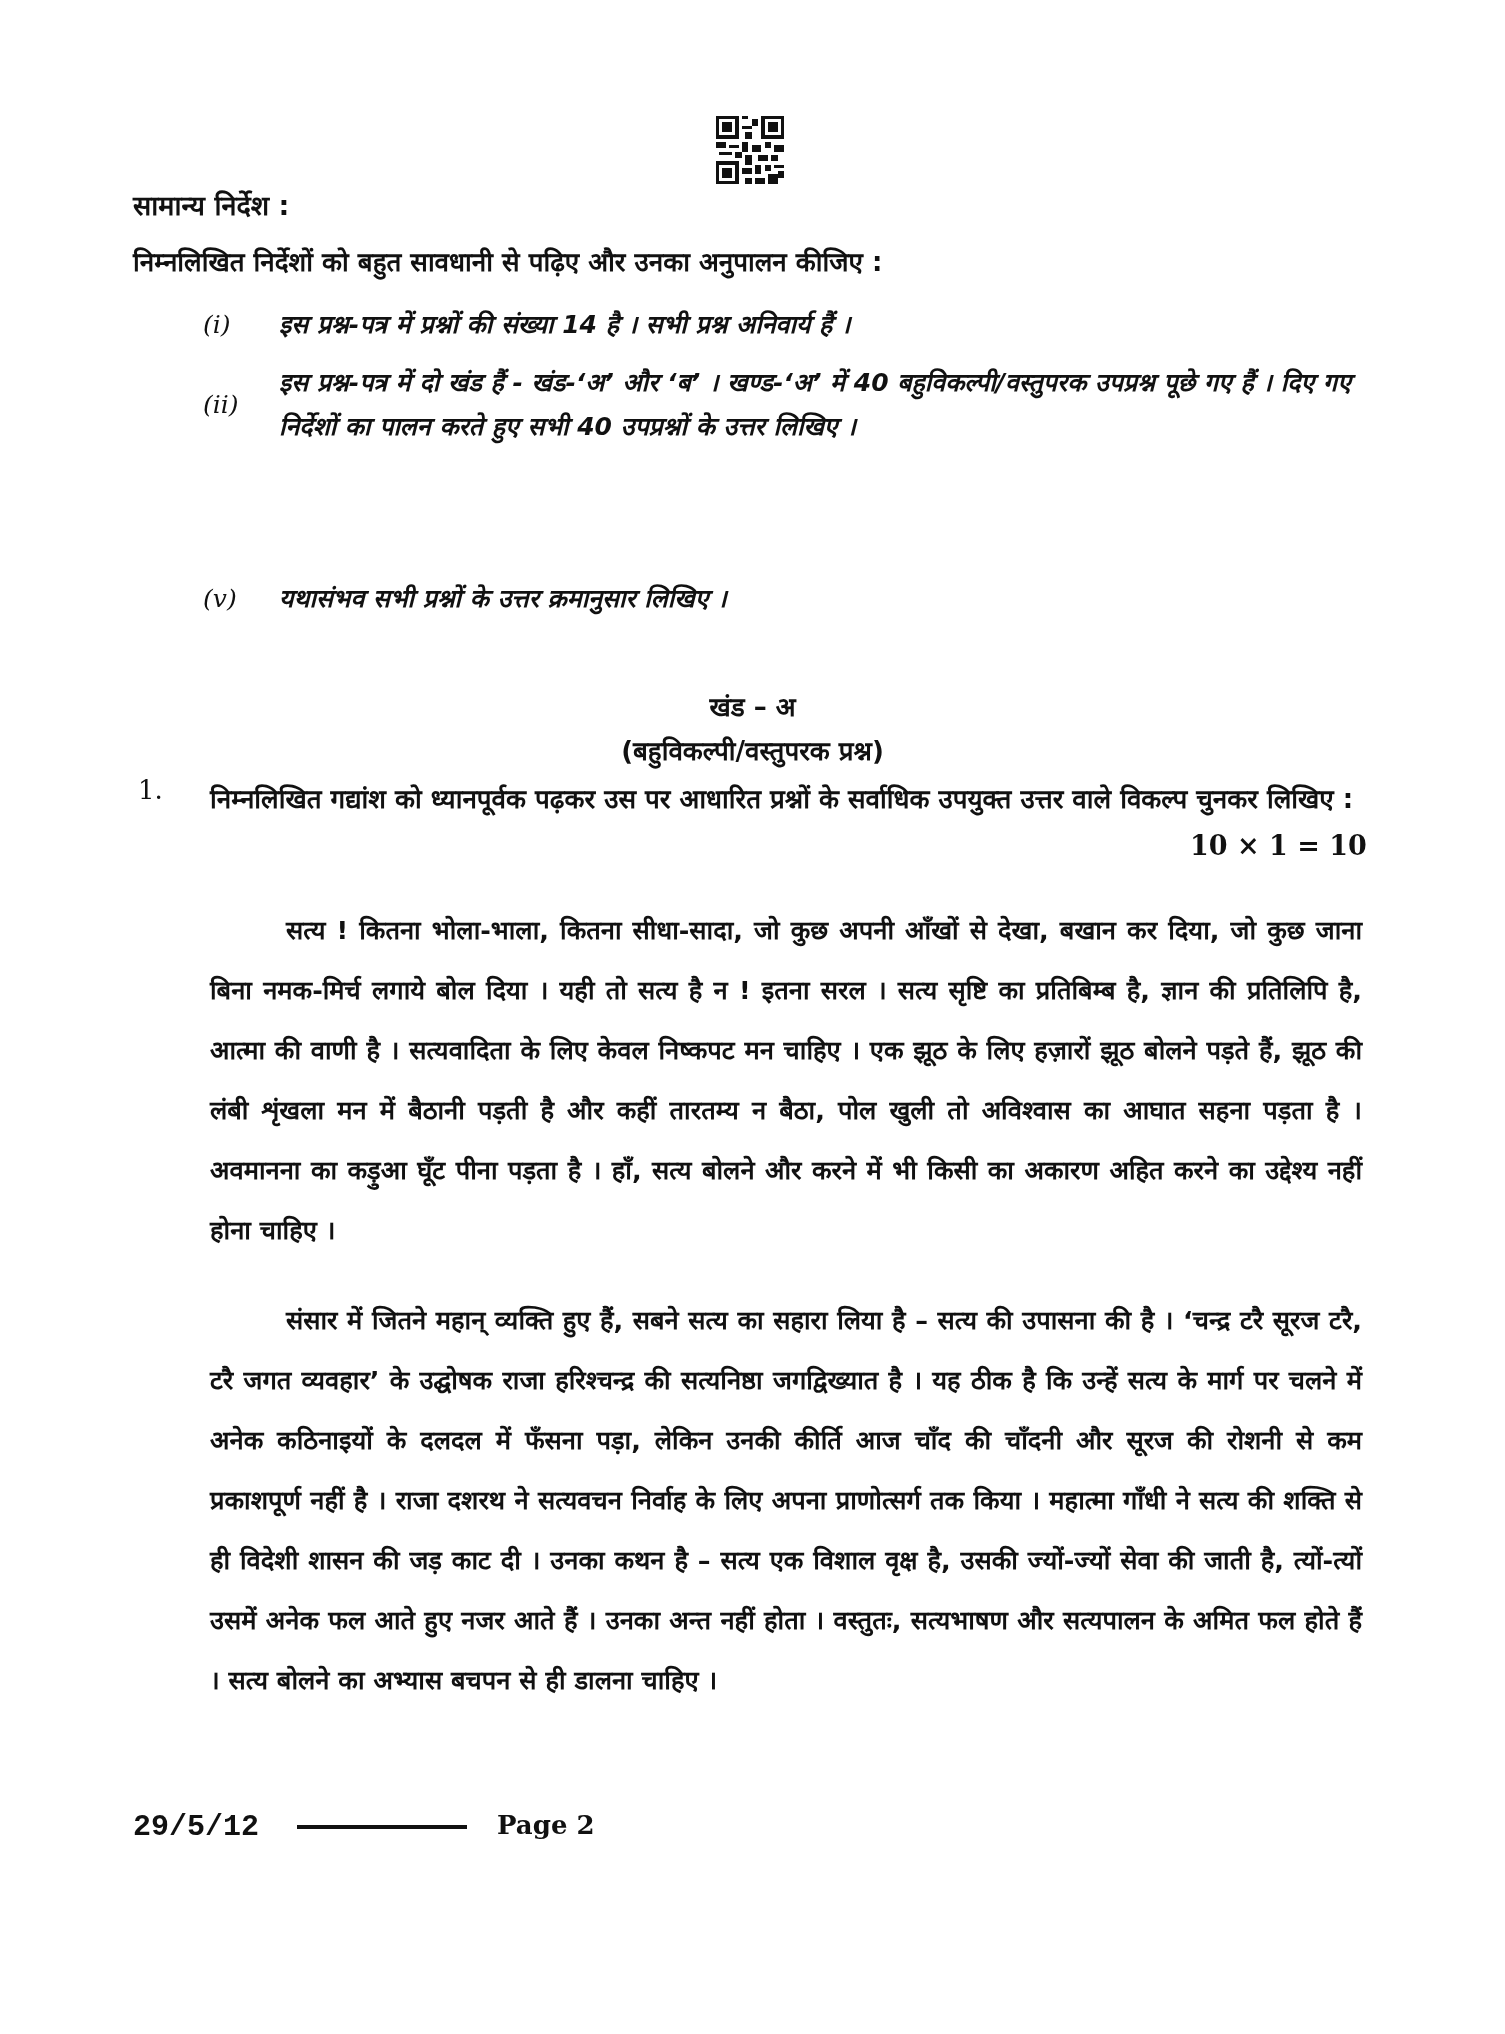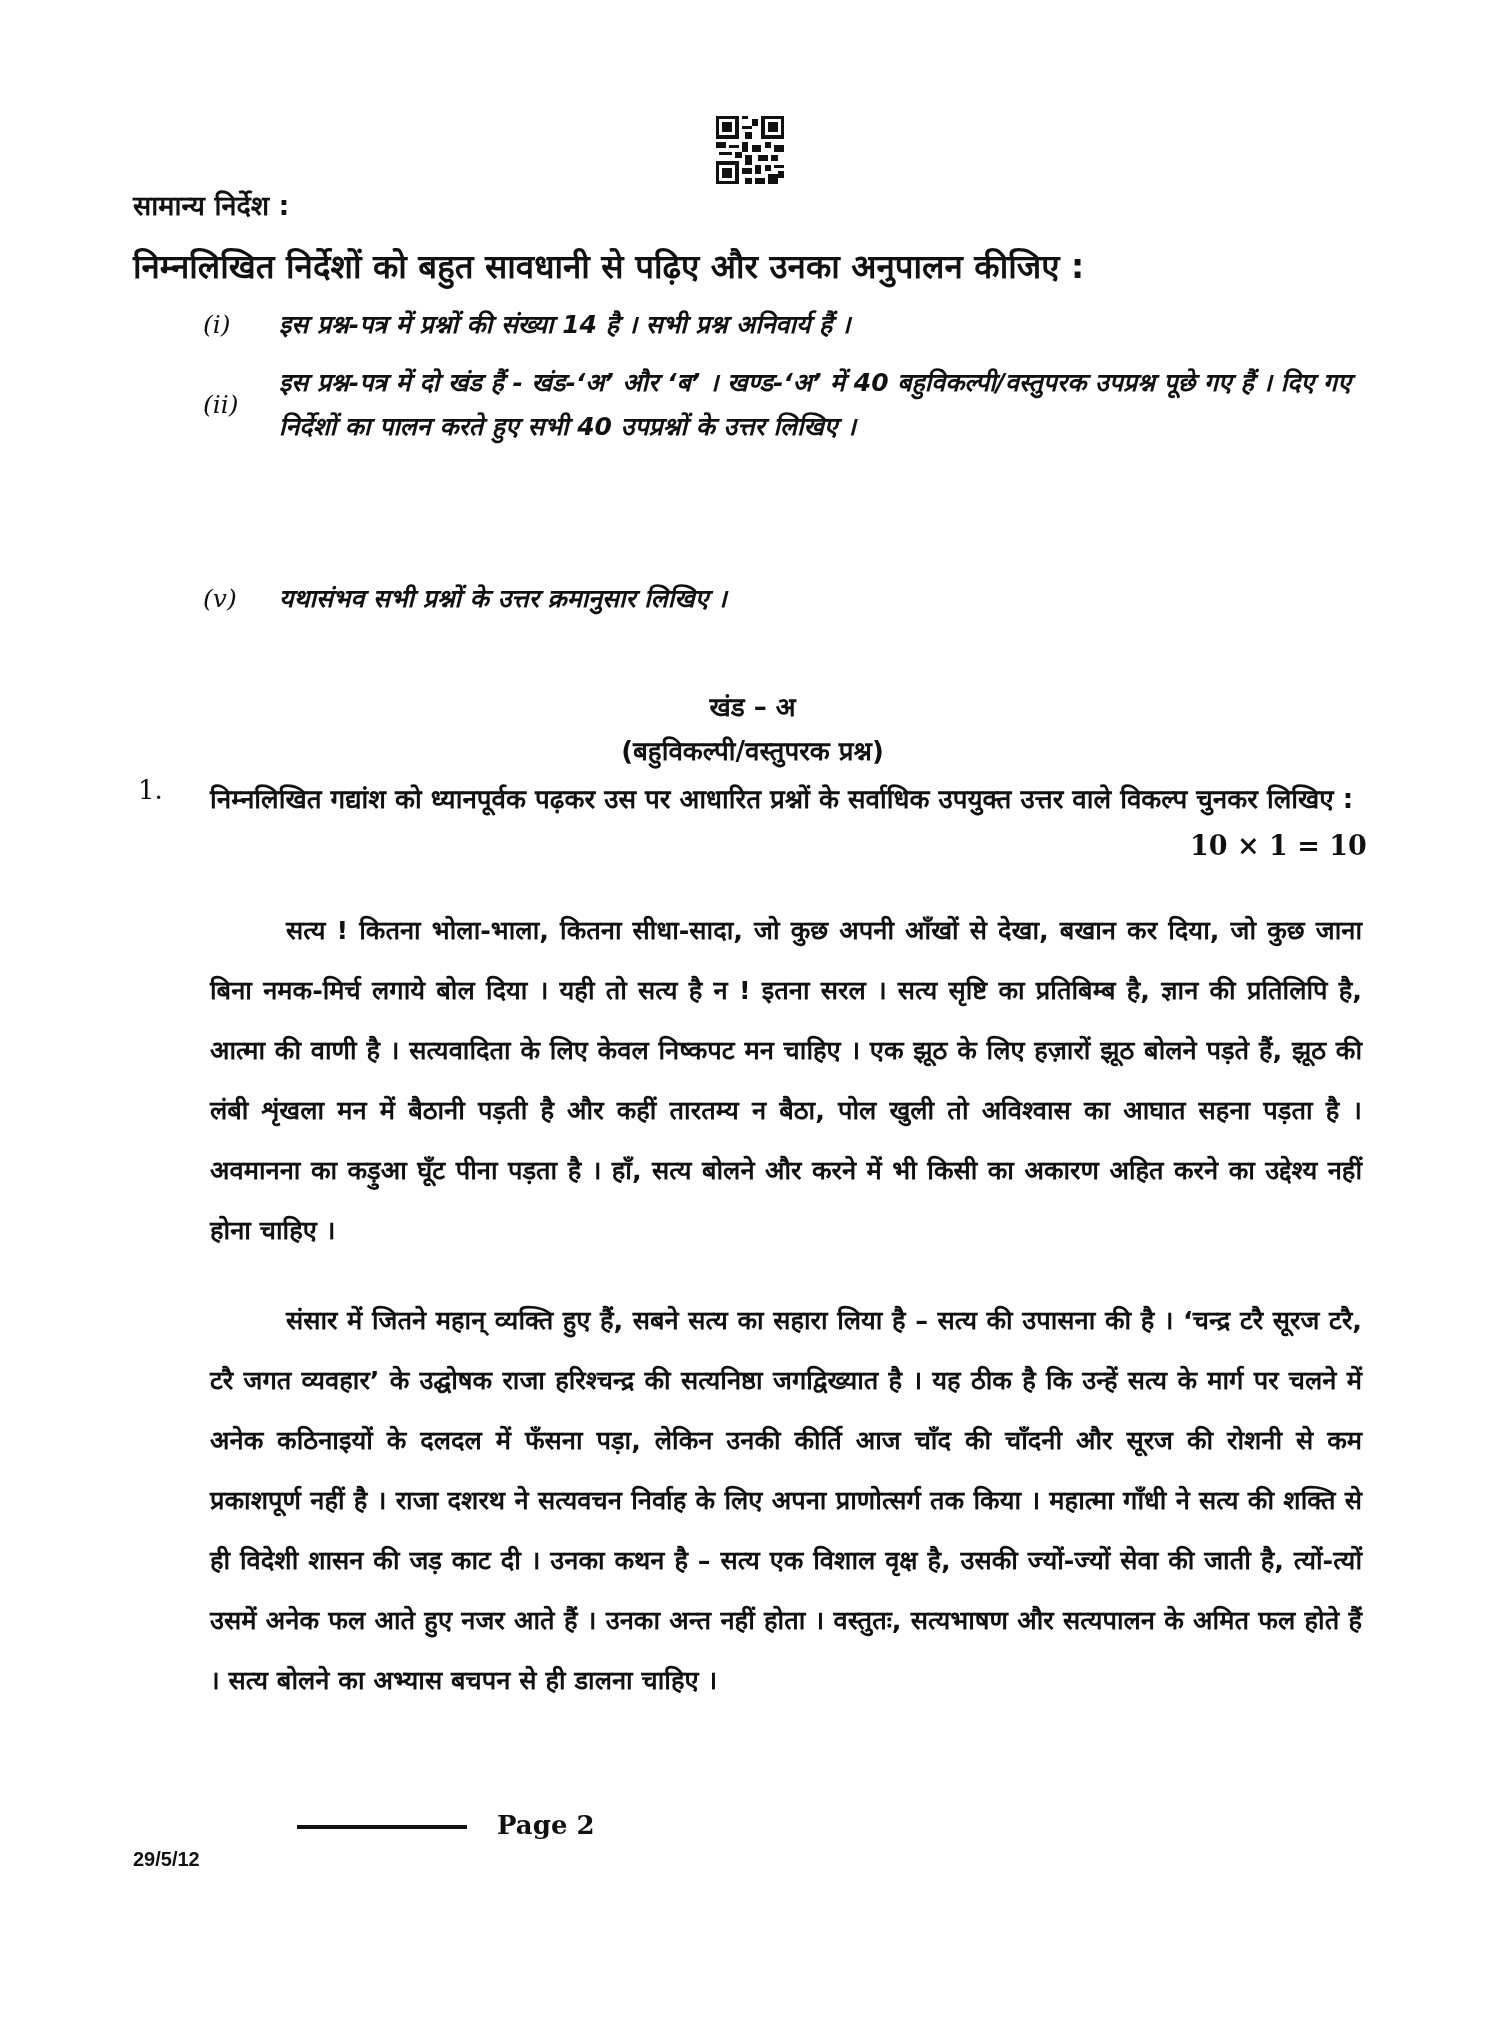--- a/index.html
+++ b/index.html
@@ -36,21 +36,21 @@
     .gen-heading {
       left: 133px;
       top: 186px;
       font-size: 27px;
       font-weight: bold;
       white-space: nowrap;
     }
     .gen-intro {
       left: 133px;
       top: 243px;
-      font-size: 33px;
+      font-size: 26px;
       font-weight: bold;
       white-space: nowrap;
     }
 
     .instr {
       position: absolute;
       left: 203px;
       width: 1200px;
       font-size: 25px;
       font-style: italic;
@@ -117,23 +117,23 @@
       font-weight: bold;
       line-height: 60px;
       text-align: justify;
       text-indent: 76px;
       margin: 0;
     }
 
     .footer-code {
       position: absolute;
       left: 133px;
-      top: 1848px;
-      font-family: Liberation Sans, sans-serif;
-      font-size: 20px;
+      top: 1810px;
+      font-family: Liberation Mono, monospace;
+      font-size: 30px;
       font-weight: bold;
     }
     .footer-rule {
       position: absolute;
       left: 297px;
       top: 1825px;
       width: 170px;
       height: 4px;
       background: #111111;
     }

